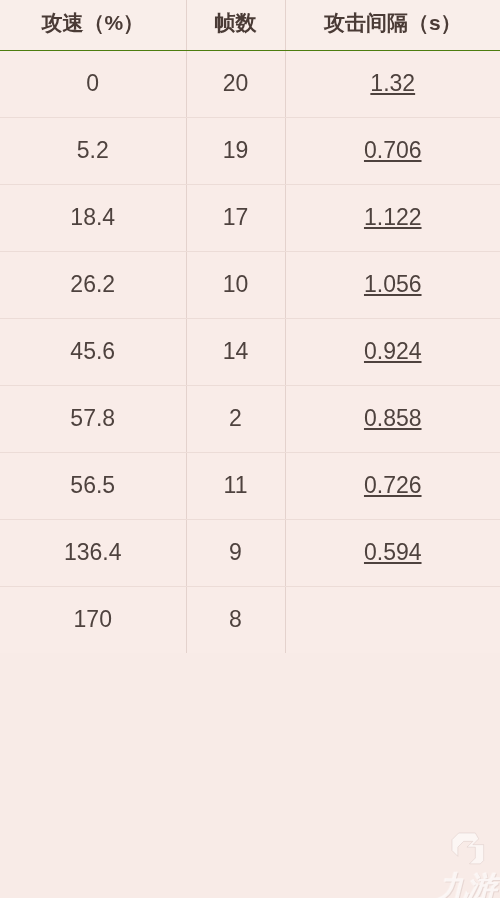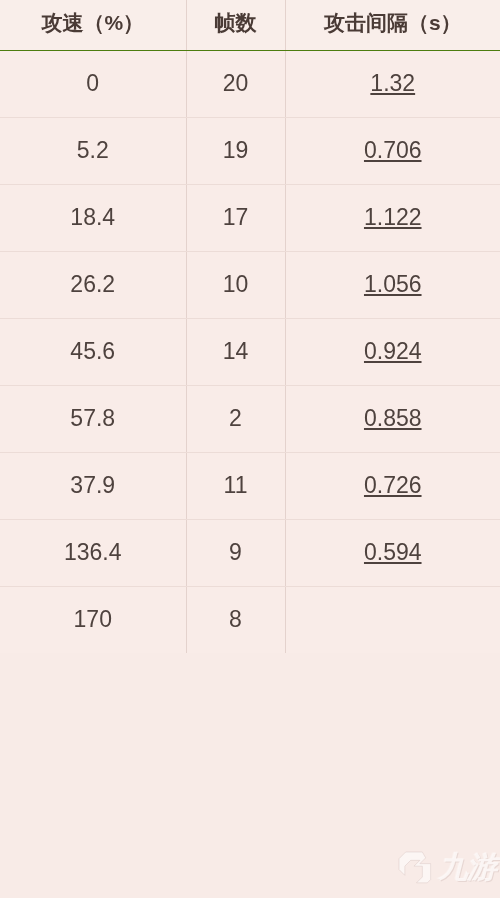--- a/index.html
+++ b/index.html
@@ -64,28 +64,29 @@
   table.stats-table tbody td.last { border-right: none; text-decoration: underline; }
 
   table.stats-table tbody tr:last-child td {
     border-bottom: none;
   }
 
   
   .watermark {
     position: absolute;
     right: 4px;
-    bottom: 2px;
+    bottom: 12px;
     height: 58px;
     display: flex;
     align-items: center;
     gap: 4px;
     opacity: 0.62;
     pointer-events: none;
     user-select: none;
+    flex-direction: column;
   }
   .watermark .wm-mark {
     width: 40px;
     height: 40px;
     flex: none;
   }
   .watermark .wm-text {
     font-size: 30px;
     font-weight: bold;
     font-style: italic;
@@ -140,21 +141,21 @@
           <td>45.6</td>
           <td>14</td>
           <td class="last">0.924</td>
         </tr>
         <tr>
           <td>57.8</td>
           <td>2</td>
           <td class="last">0.858</td>
         </tr>
         <tr>
-          <td>37.9</td>
+          <td>56.5</td>
           <td>11</td>
           <td class="last">0.726</td>
         </tr>
         <tr>
           <td>136.4</td>
           <td>9</td>
           <td class="last">0.594</td>
         </tr>
         <tr>
           <td>170</td>

